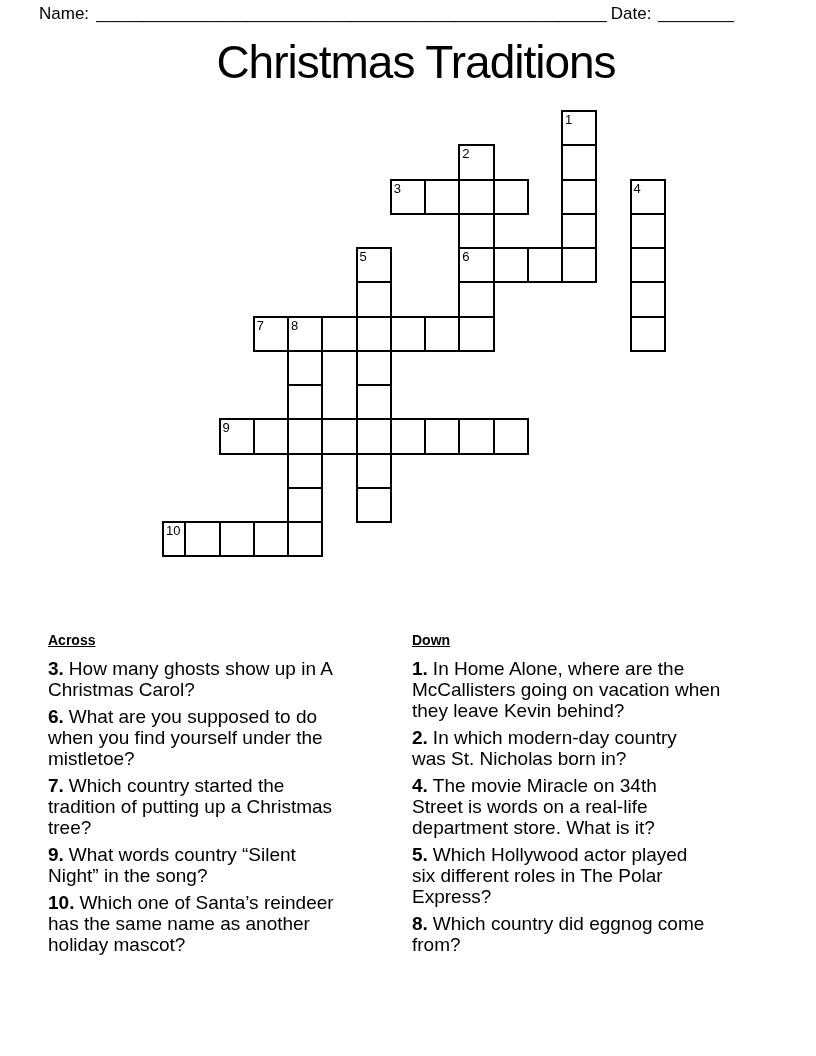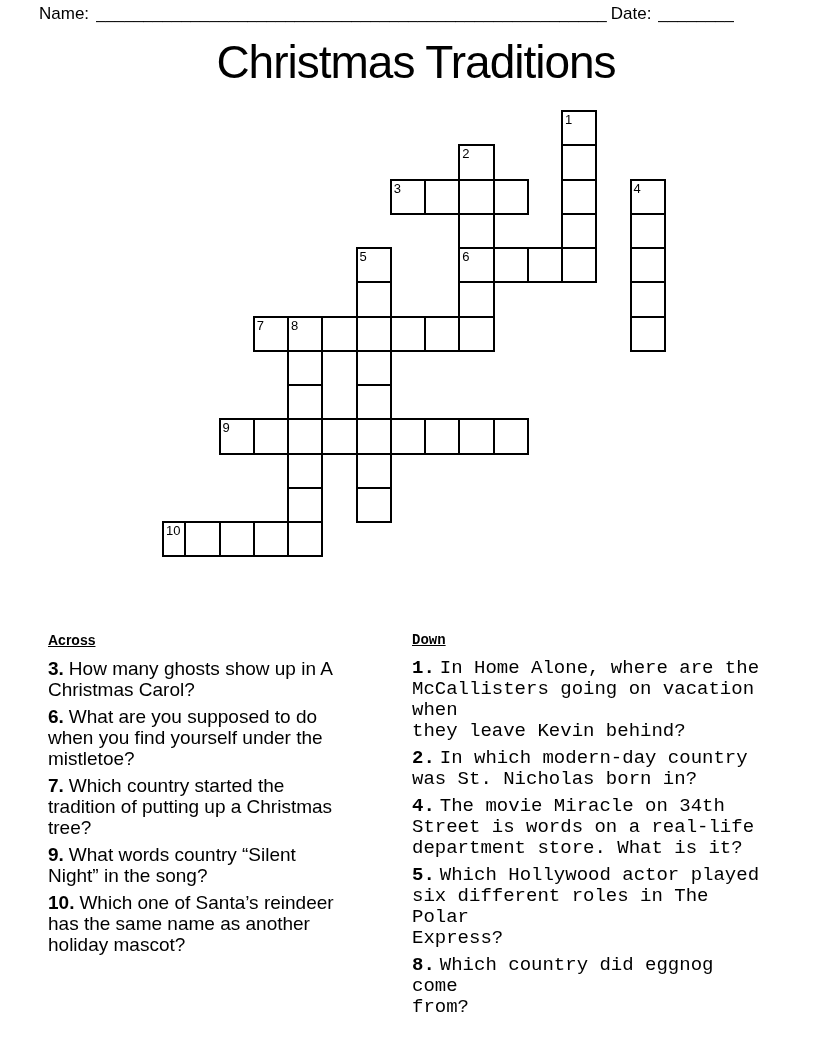--- a/index.html
+++ b/index.html
@@ -39,21 +39,21 @@
   .cellnum {
     position:absolute; top:0px; left:2px;
     font-size:13px; line-height:15px; font-weight:400;
   }
   
   .clues-col {
     position:absolute; top:630px;
     font-size:19px; line-height:21px;
   }
   #across-col { left:48px;  width:340px; }
-  #down-col   { left:412px; width:354px;font-family:Liberation Mono, monospace; }
+  #down-col   { left:412px; width:354px; }
   .clue-heading {
     font-weight:700; text-decoration:underline;
     font-size:14px; margin-bottom:7px;
   }
   .clue { white-space:pre-line; margin-bottom:6px; }
   .clue b { margin-right:5px; }
 </style>
 </head>
 <body>
 

